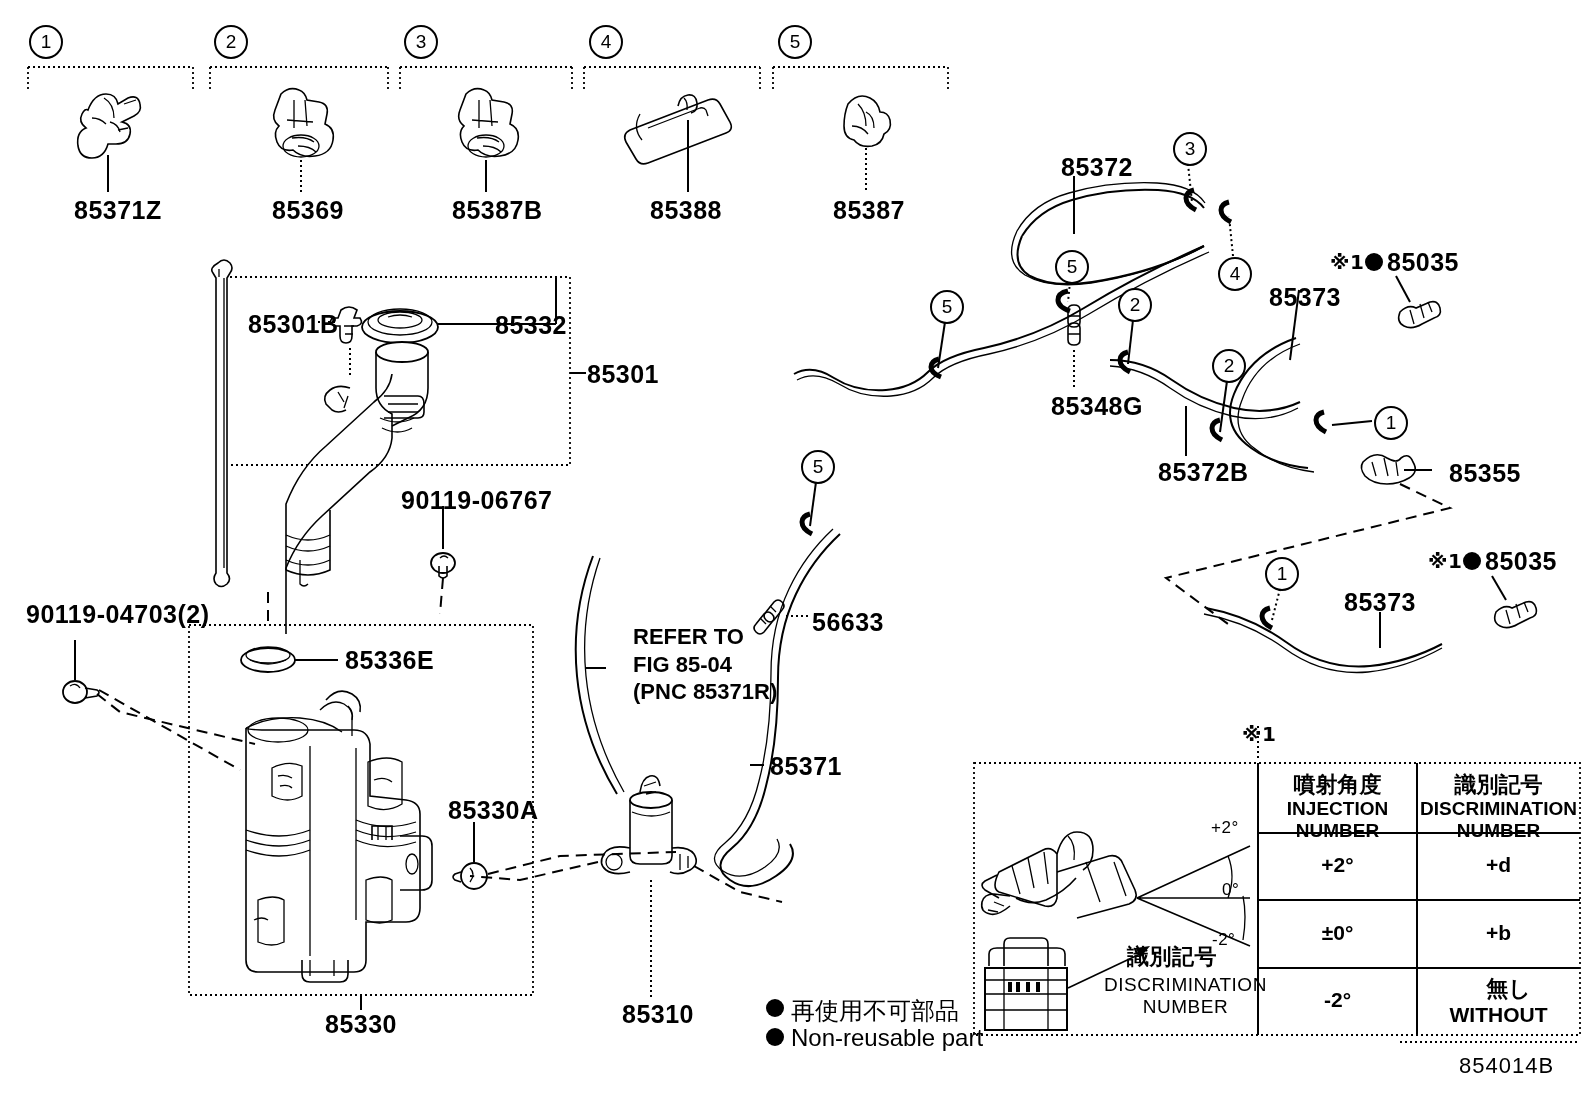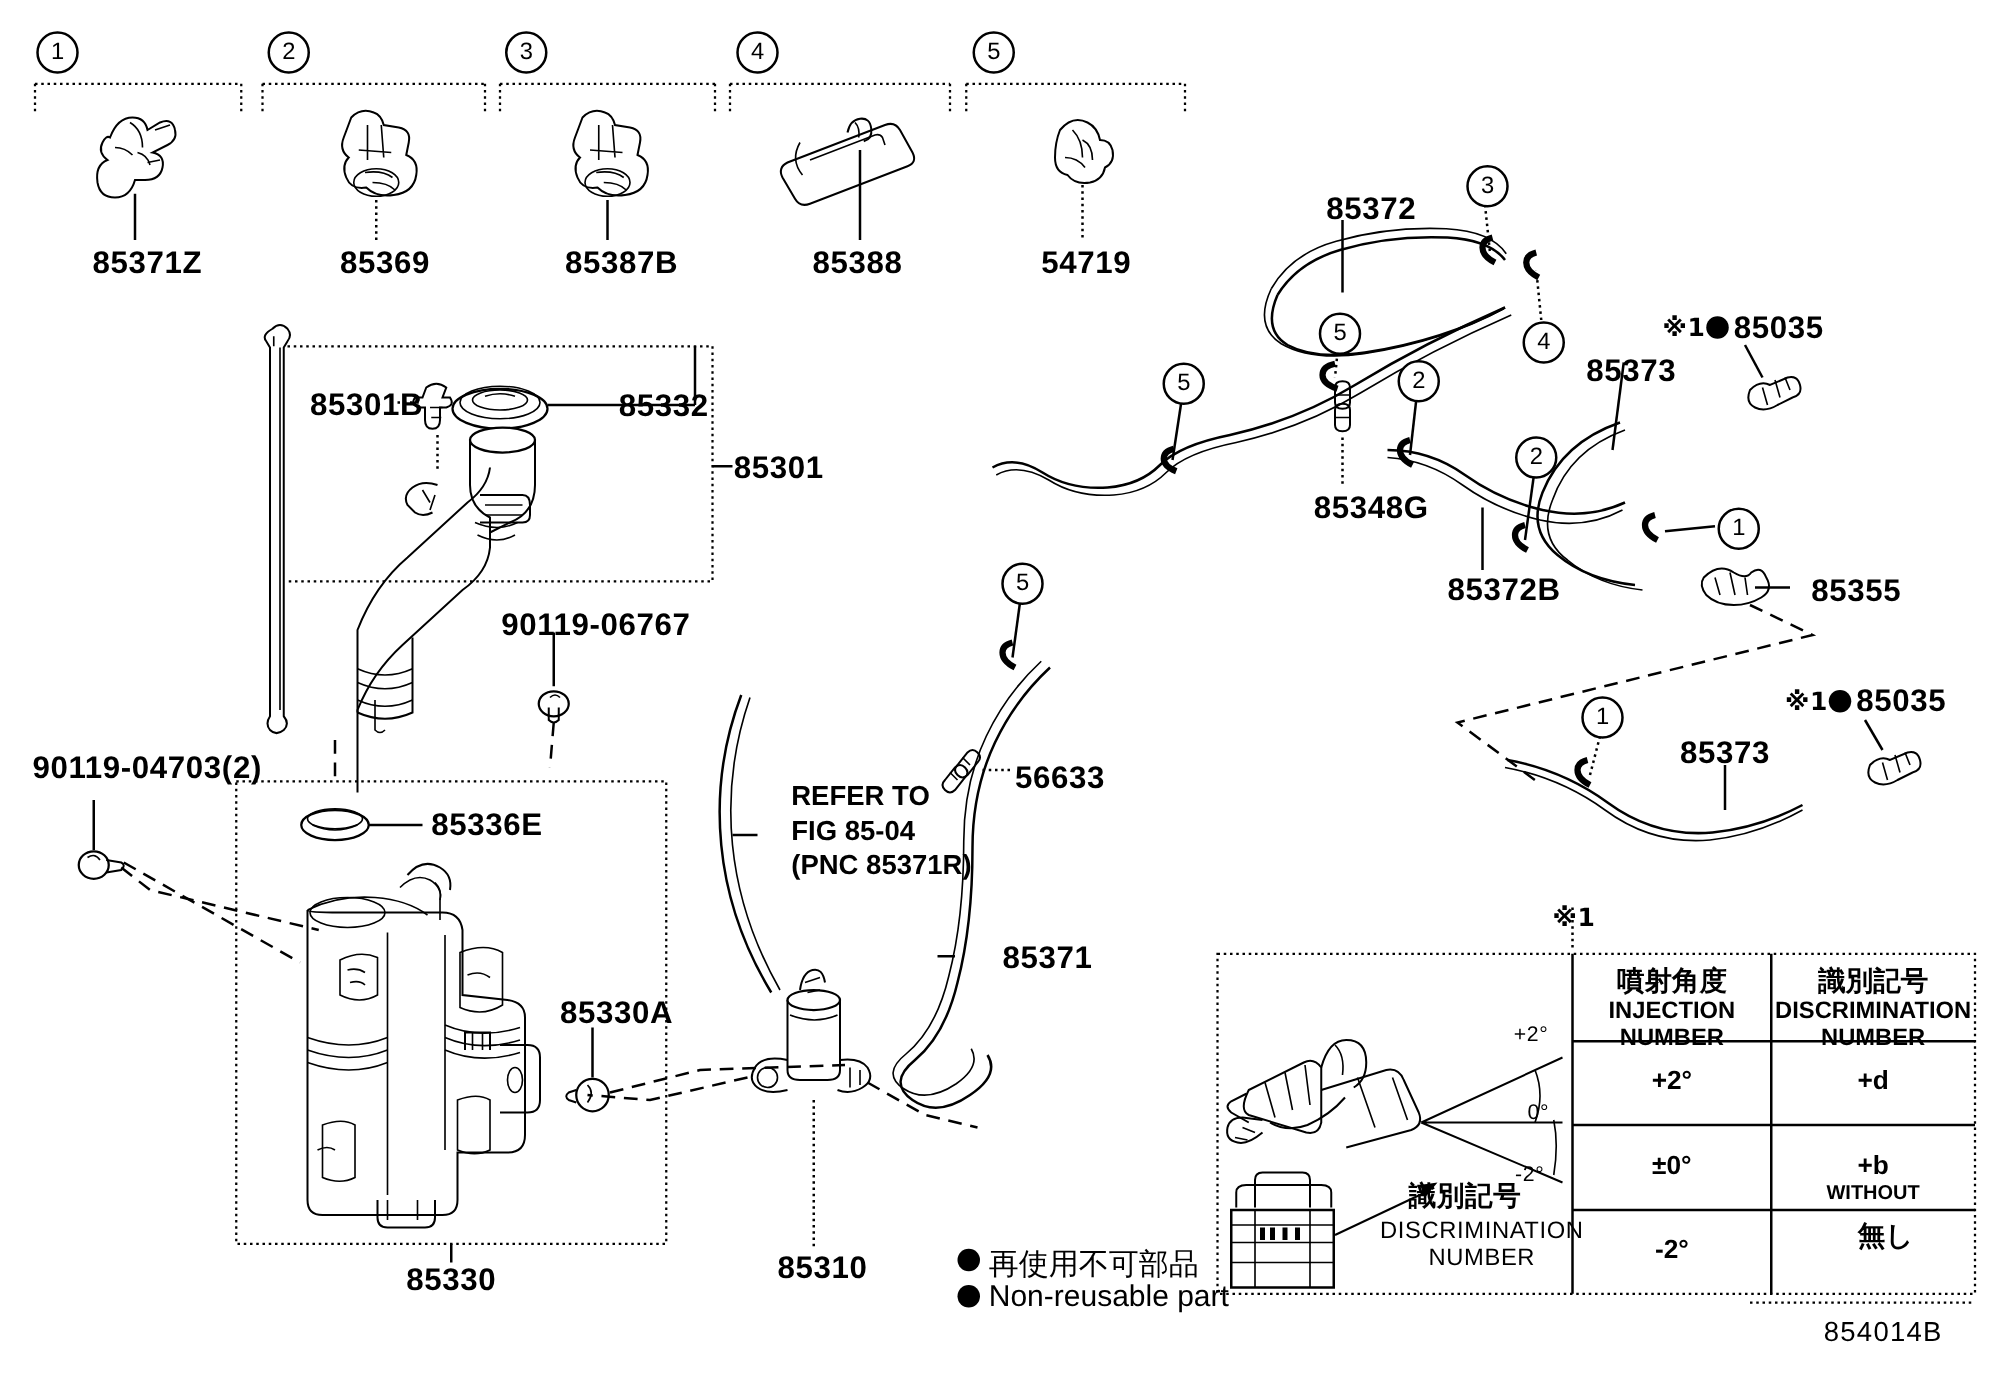--- a/index.html
+++ b/index.html
@@ -372,21 +372,21 @@
 <div class="circ" style="left:29px;top:25px;width:30px;height:30px;">1</div>
 <div class="circ" style="left:214px;top:25px;width:30px;height:30px;">2</div>
 <div class="circ" style="left:404px;top:25px;width:30px;height:30px;">3</div>
 <div class="circ" style="left:589px;top:25px;width:30px;height:30px;">4</div>
 <div class="circ" style="left:778px;top:25px;width:30px;height:30px;">5</div>
 
 <div class="lbl pn" style="left:74px;top:196px;">85371Z</div>
 <div class="lbl pn" style="left:272px;top:196px;">85369</div>
 <div class="lbl pn" style="left:452px;top:196px;">85387B</div>
 <div class="lbl pn" style="left:650px;top:196px;">85388</div>
-<div class="lbl pn" style="left:833px;top:196px;">54719</div>
+<div class="lbl pn" style="left:833px;top:196px;">85387</div>
 
 <div class="lbl pn" style="left:248px;top:310px;">85301B</div>
 <div class="lbl pn" style="left:495px;top:311px;">85332</div>
 <div class="lbl pn" style="left:587px;top:360px;">85301</div>
 <div class="lbl pn" style="left:401px;top:486px;">90119-06767</div>
 <div class="lbl pn" style="left:26px;top:600px;">90119-04703(2)</div>
 <div class="lbl pn" style="left:345px;top:646px;">85336E</div>
 <div class="lbl pn" style="left:448px;top:796px;">85330A</div>
 <div class="lbl pn" style="left:325px;top:1010px;">85330</div>
 <div class="lbl pn" style="left:622px;top:1000px;">85310</div>
@@ -395,21 +395,21 @@
 FIG 85-04
 (PNC 85371R)</div>
 
 <div class="lbl pn" style="left:1061px;top:153px;">85372</div>
 <div class="lbl pn" style="left:1051px;top:392px;">85348G</div>
 <div class="lbl pn" style="left:1158px;top:458px;">85372B</div>
 <div class="lbl pn" style="left:1269px;top:283px;">85373</div>
 <div class="lbl pn" style="left:1344px;top:588px;">85373</div>
 <div class="lbl pn" style="left:1437px;top:459px;margin-left:12px;">85355</div>
 <div class="lbl pn" style="left:812px;top:608px;">56633</div>
-<div class="lbl pn" style="left:770px;top:752px;margin-left:32px;">85371</div>
+<div class="lbl pn" style="left:770px;top:752px;">85371</div>
 
 <div class="lbl" style="left:1330px;top:250px;font-size:20px;">
   <span class="kome">※1</span>
 </div>
 <div class="lbl pn" style="left:1387px;top:248px;">85035</div>
 
 <div class="lbl" style="left:1428px;top:549px;font-size:20px;">
   <span class="kome">※1</span>
 </div>
 <div class="lbl pn" style="left:1485px;top:547px;">85035</div>
@@ -438,21 +438,21 @@
 NUMBER</div>
 
 <div class="tbl-txt" style="left:1258px;top:853px;width:159px;font-size:21px;">+2°</div>
 <div class="tbl-txt" style="left:1417px;top:853px;width:163px;font-size:21px;">+d</div>
 
 <div class="tbl-txt" style="left:1258px;top:921px;width:159px;font-size:21px;">±0°</div>
 <div class="tbl-txt" style="left:1417px;top:921px;width:163px;font-size:21px;">+b</div>
 
 <div class="tbl-txt" style="left:1258px;top:988px;width:159px;font-size:21px;">-2°</div>
 <div class="tbl-txt jp" style="left:1427px;top:974px;width:163px;font-size:22px;">無し</div>
-<div class="tbl-txt" style="left:1417px;top:946px;width:163px;font-size:16px;">WITHOUT</div>
+<div class="tbl-txt" style="left:1417px;top:1003px;width:163px;font-size:21px;">WITHOUT</div>
 
 <div class="lbl" style="left:1211px;top:818px;font-size:17px;font-weight:400;">+2°</div>
 <div class="lbl" style="left:1222px;top:880px;font-size:17px;font-weight:400;">0°</div>
 <div class="lbl" style="left:1212px;top:930px;font-size:17px;font-weight:400;">-2°</div>
 
 <div class="lbl jp" style="left:1127px;top:942px;font-size:22px;">識別記号</div>
 <div class="lbl" style="left:1104px;top:974px;font-size:19px;font-weight:400;line-height:1.15;white-space:pre;text-align:center;">DISCRIMINATION
 NUMBER</div>
 
 <div class="dwg" style="left:1459px;top:1053px;">854014B</div>

